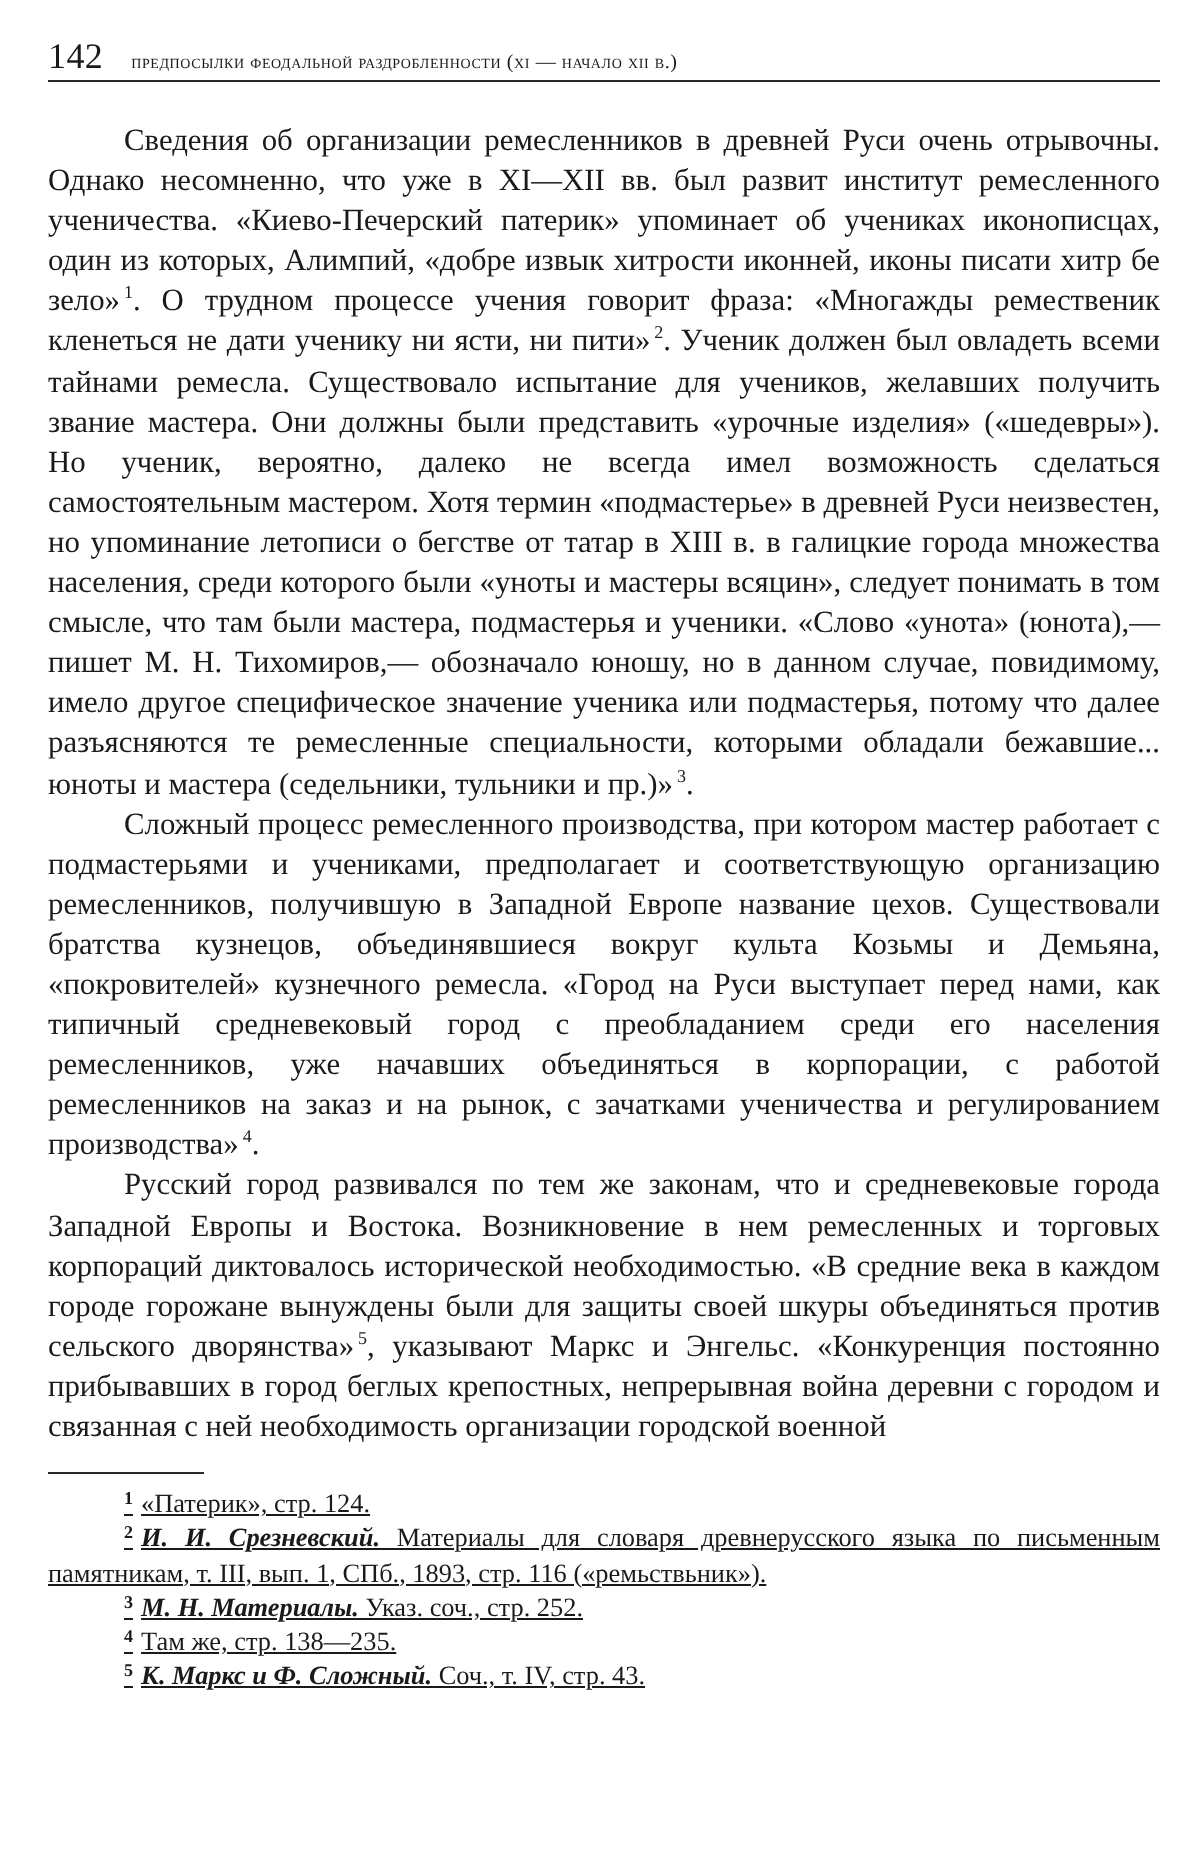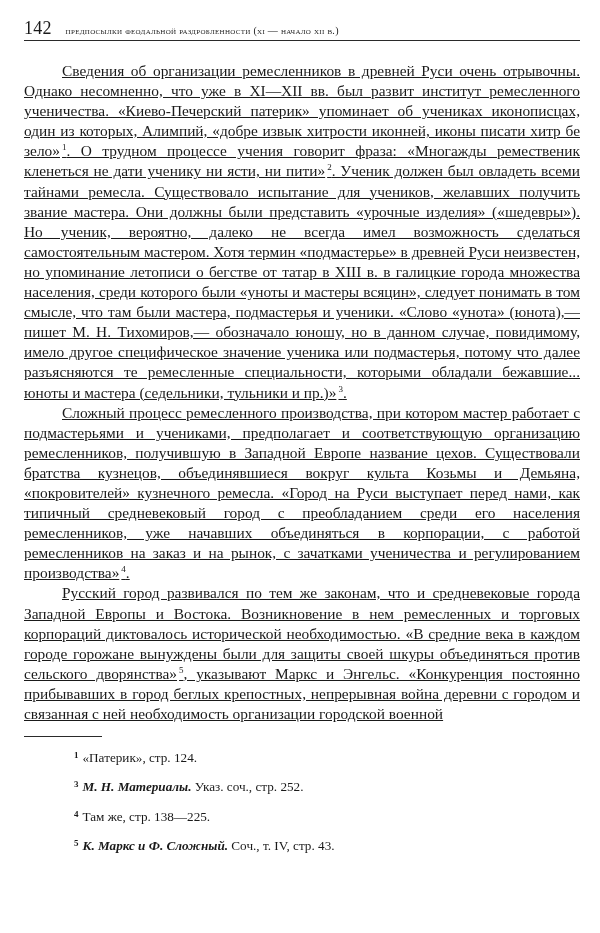--- a/index.html
+++ b/index.html
@@ -40,21 +40,20 @@
       letter-spacing: 0.3px;
     }
     .head-rule {
       margin-top: 2px;
       height: 0;
       border-top: 1.5px solid #2a2a2a;
       width: 556px;
     }
     .body-text {
       margin-top: 20px;
-      text-decoration: underline;
     }
     .para {
       margin: 0;
       font-size: 15.4px;
       line-height: 20.1px;
       text-align: justify;
       text-indent: 38px;
       hyphens: manual;
     }
     sup.fn {
@@ -70,21 +69,22 @@
       margin-left: 0;
     }
     .footnotes {
       margin-top: 6px;
     }
     .footnote {
       font-size: 13.2px;
       line-height: 17.2px;
       text-align: justify;
       text-indent: 38px;
-      margin: 12px;
+      margin: 0;
+      text-decoration: underline;
     }
     .footnote .fn-num {
       font-size: 9px;
       vertical-align: 4px;
       line-height: 0;
       margin-right: 4px;
       font-weight: bold;
     }
     .footnote .author {
       font-style: italic;
@@ -107,18 +107,19 @@
 
     <p class="para"><span>Сложный процесс ремесленного производства, при котором мастер работает с подмастерьями и учениками, предполагает и соответствующую организацию ремесленников, получившую в Западной Европе название цехов. Существовали братства кузнецов, объединявшиеся вокруг культа Козьмы и Демьяна, «покровителей» кузнечного ремесла. «Город на Руси выступает перед нами, как типичный средневековый город с преобладанием среди его населения ремесленников, уже начавших объединяться в корпорации, с работой ремесленников на заказ и на рынок, с зачатками ученичества и регулированием производства»</span><sup class="fn">4</sup><span>.</span></p>
 
     <p class="para"><span>Русский город развивался по тем же законам, что и средневековые города Западной Европы и Востока. Возникновение в нем ремесленных и торговых корпораций диктовалось исторической необходимостью. «В средние века в каждом городе горожане вынуждены были для защиты своей шкуры объединяться против сельского дворянства»</span><sup class="fn">5</sup><span>, указывают Маркс и Энгельс. «Конкуренция постоянно прибывавших в город беглых крепостных, непрерывная война деревни с городом и связанная с ней необходимость организации городской военной</span></p>
   </div>
 
   <div class="footnote-rule"></div>
 
   <div class="footnotes">
     <p class="footnote"><span class="fn-num">1</span><span class="author"></span><span>«Патерик», стр. 124.</span></p>
+    <p class="footnote"><span class="fn-num">2</span><span class="author">И. И. Срезневский.</span><span> Материалы для словаря древнерусского языка по письменным памятникам, т. III, вып. 1, СПб., 1893, стр. 116 («ремьствьник»).</span></p>
     <p class="footnote"><span class="fn-num">3</span><span class="author">М. Н. Материалы.</span><span> Указ. соч., стр. 252.</span></p>
-    <p class="footnote"><span class="fn-num">4</span><span class="author"></span><span>Там же, стр. 138—225.</span></p>
+    <p class="footnote"><span class="fn-num">4</span><span class="author"></span><span>Там же, стр. 138—235.</span></p>
     <p class="footnote"><span class="fn-num">5</span><span class="author">К. Маркс и Ф. Сложный.</span><span> Соч., т. IV, стр. 43.</span></p>
   </div>
 
 </div>
 
 </body></html>

